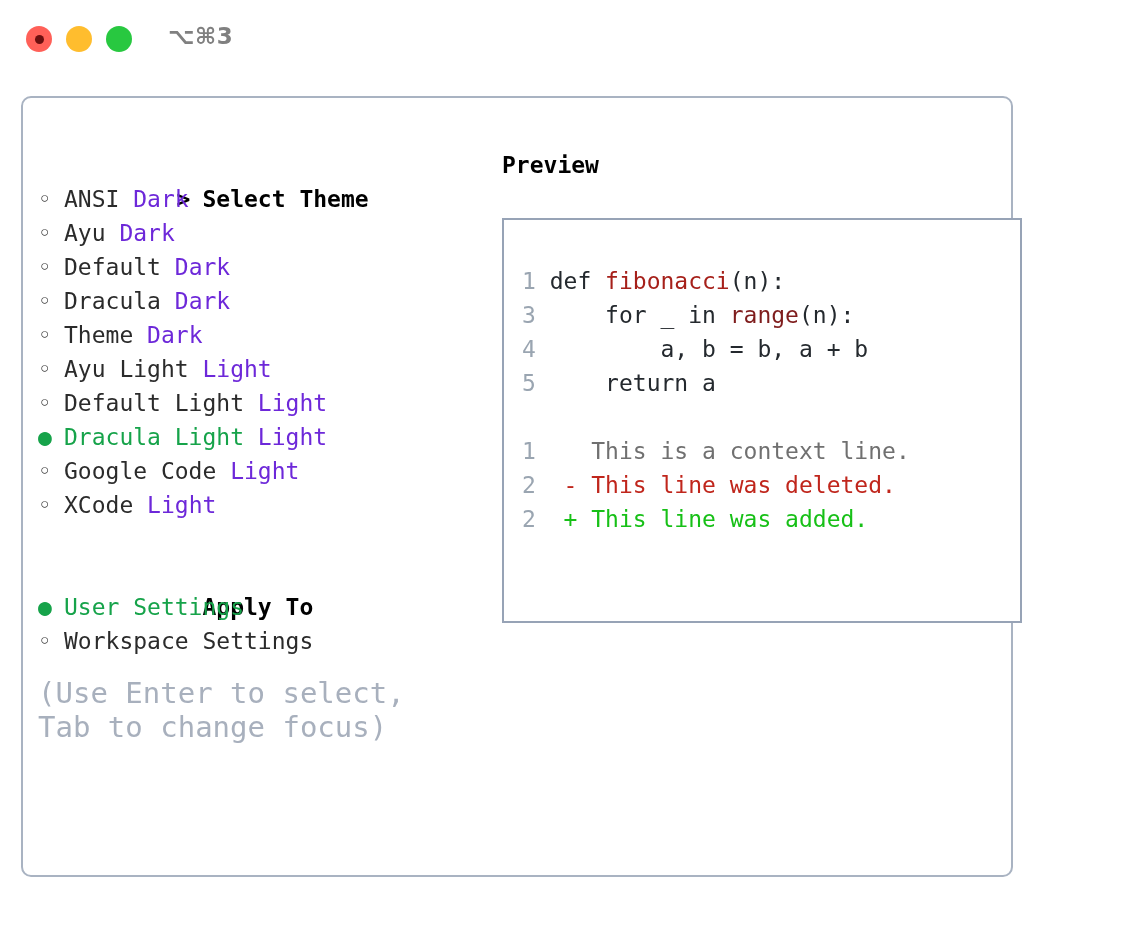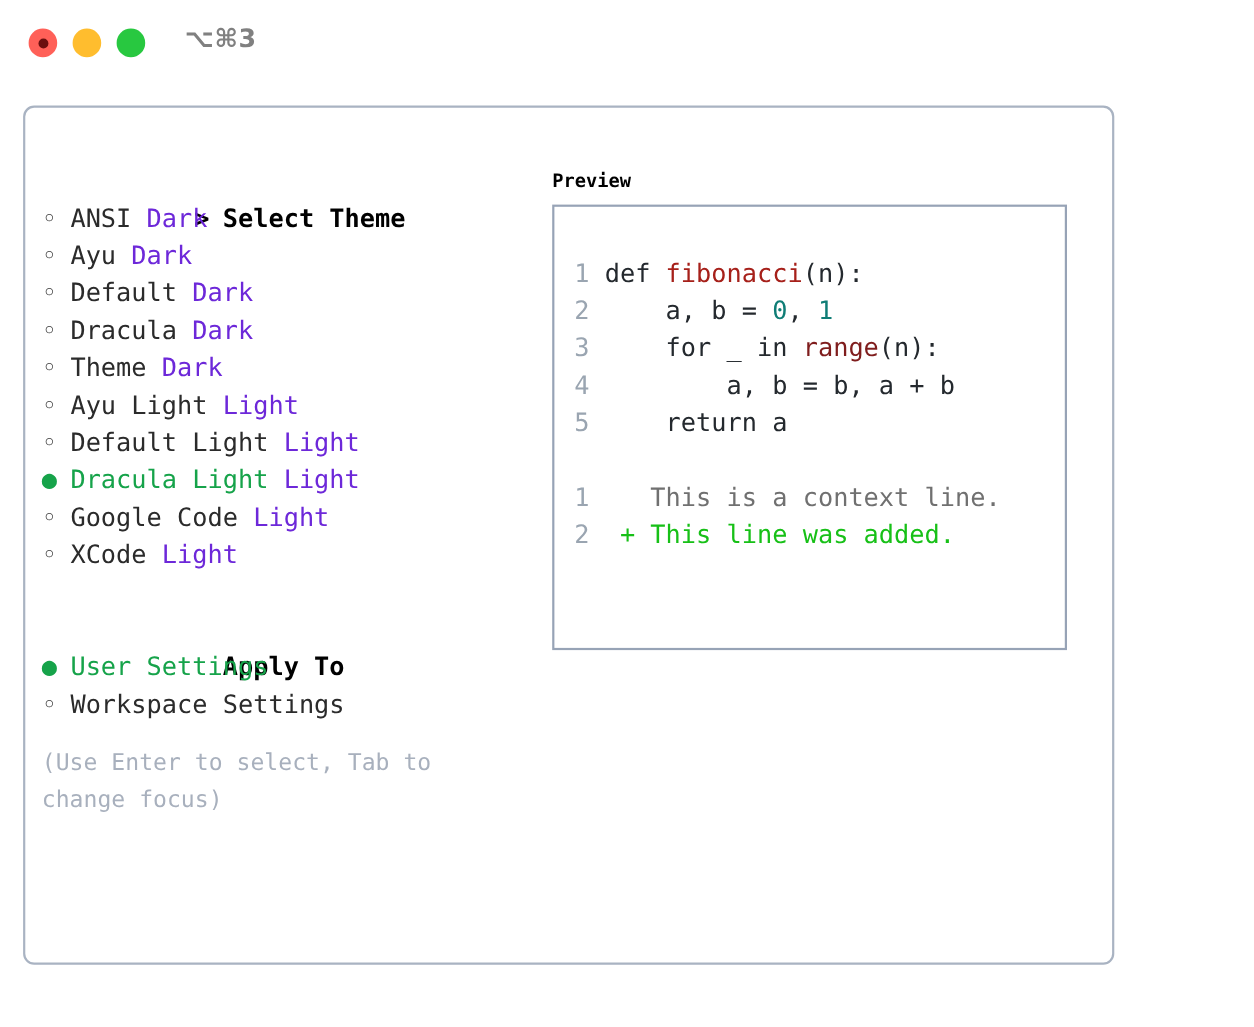--- a/index.html
+++ b/index.html
@@ -129,46 +129,46 @@
     color: #16a34a;
   }
   .selected .marker {
     color: #16a34a;
   }
 
   .spacer-line { height: 34px; }
 
   .hint {
     margin-top: 18px;
-    font-size: 21px;
+    font-size: 29px;
     line-height: 34px;
     color: #a8b0bd;
     width: 400px;
     white-space: pre-wrap;
   }
 
   
   .right-col {
     position: absolute;
     left: 479px;
     top: 50px;
     width: 500px;
   }
 
   .preview-title {
-    font-size: 17px;
+    font-size: 23px;
     font-weight: bold;
     color: #000000;
     line-height: 34px;
     white-space: pre;
   }
 
   .preview-box {
-    margin-top: 4px;
-    width: 468px;
+    margin-top: 36px;
+    width: 520px;
     height: 405px;
     border: 2px solid #97a3b6;
     box-sizing: border-box;
     background: #ffffff;
     position: relative;
   }
 
   .code-area {
     position: absolute;
     left: 18px;
@@ -247,28 +247,28 @@
         <div class="hint">(Use Enter to select, Tab to change focus)</div>
       </div>
 
       <div class="right-col">
         <div class="preview-title">Preview</div>
 
         <div class="preview-box">
           <div class="code-area">
             <div id="code-lines">
                 <div class="code-line"><span class="ln">1 </span><span class="tok-plain">def </span><span class="tok-fn">fibonacci</span><span class="tok-plain">(n):</span></div>
-                <div class="code-line"><span class="ln">2 </span><span class="tok-plain">    a, b = </span><span class="tok-num">0</span><span class="tok-plain">, </span><span class="tok-num">1</span></div>
                 <div class="code-line"><span class="ln">3 </span><span class="tok-plain">    for _ in </span><span class="tok-call">range</span><span class="tok-plain">(n):</span></div>
                 <div class="code-line"><span class="ln">4 </span><span class="tok-plain">        a, b = b, a + b</span></div>
                 <div class="code-line"><span class="ln">5 </span><span class="tok-plain">    return a</span></div>
               </div>
             <div class="diff-gap"></div>
             <div id="diff-lines">
                 <div class="code-line"><span class="ln">1  </span><span class="diff-ctx">  This is a context line.</span></div>
+                <div class="code-line"><span class="ln">2  </span><span class="diff-del">- This line was deleted.</span></div>
                 <div class="code-line"><span class="ln">2  </span><span class="diff-add">+ This line was added.</span></div>
               </div>
           </div>
         </div>
       </div>
 
     </div>
   </div>
 </div>
 

